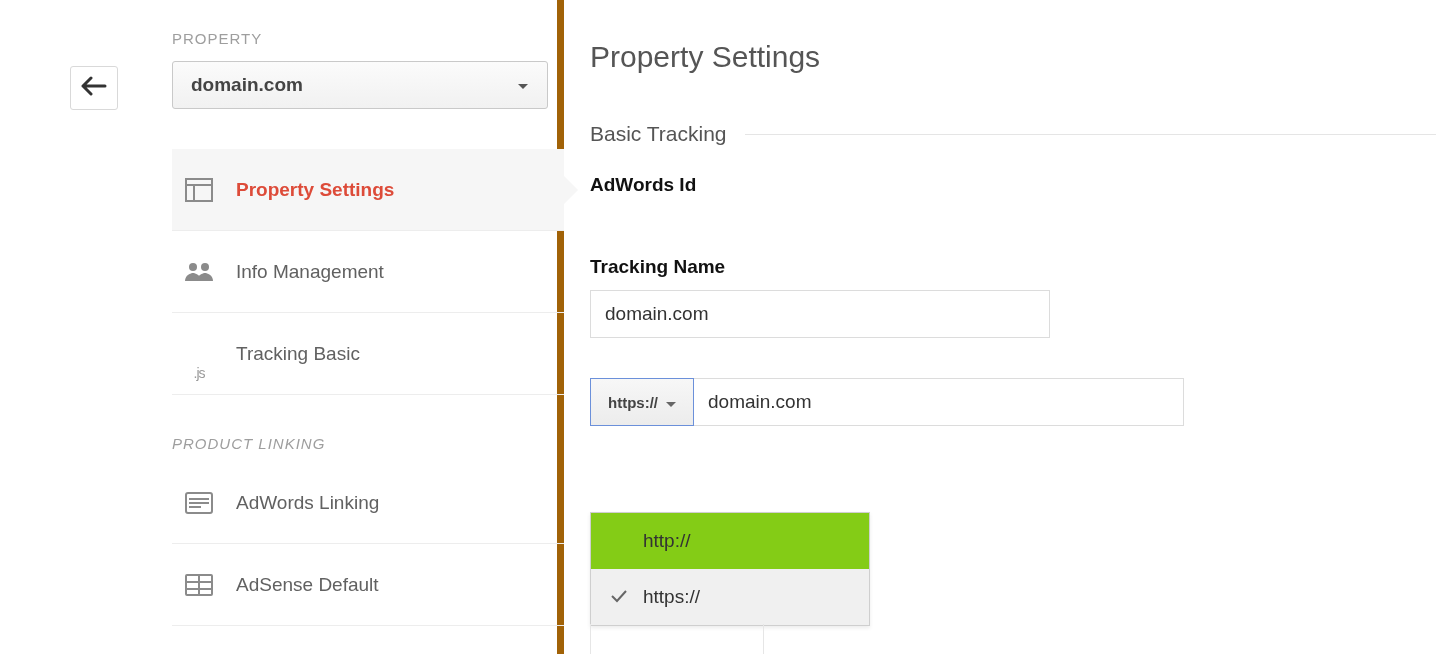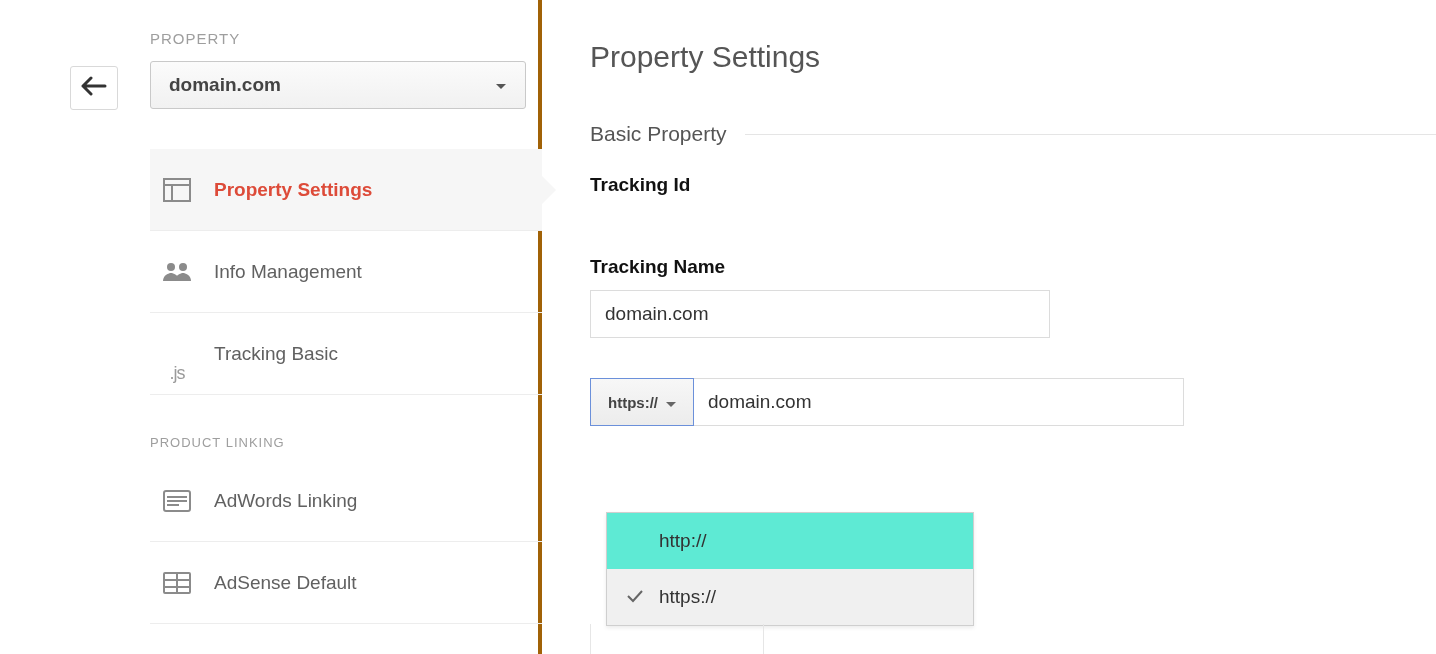--- a/index.html
+++ b/index.html
@@ -21,25 +21,25 @@
     border: 1px solid #d9d9d9;
     border-radius: 3px;
     background: #fff;
     display: flex;
     align-items: center;
     justify-content: center;
     cursor: pointer;
   }
   .sidebar {
     position: absolute;
-    left: 104px;
+    left: 126px;
     top: 0;
     width: 438px;
     height: 654px;
-    border-right: 4px solid #a16207;
+    border-right: 7px solid #a16207;
     padding-left: 46px;
   }
   .section-label {
     font-size: 15px;
     letter-spacing: 1px;
     color: #9e9e9e;
     margin-top: 30px;
     margin-bottom: 14px;
     font-weight: 400;
   }
@@ -86,21 +86,21 @@
     border-top: 14px solid transparent;
     border-bottom: 14px solid transparent;
     border-left: 14px solid #f6f6f6;
   }
   .nav-icon {
     width: 30px; height: 30px;
     display: flex; align-items: center; justify-content: center;
     color: #8a8a8a;
   }
   .nav-item.active .nav-icon { color: #8a8a8a; }
-  .section-label.sub { margin-top: 40px; margin-bottom: 0; font-size: 13px; }
+  .section-label.sub { margin-top: 40px; margin-bottom: 0; font-size: 15px; font-style: italic; }
 
   .main {
     position: absolute;
     left: 590px;
     top: 0;
     right: 0;
     padding-top: 40px;
   }
   .page-title {
     font-size: 30px;
@@ -162,25 +162,25 @@
     height: 48px;
     border: 1px solid #dcdcdc;
     border-left: none;
     padding: 0 14px;
     font-size: 19px;
     color: #333;
     outline: none;
   }
   .dropdown {
     position: absolute;
-    left: 16px;
+    left: 0;
     top: 472px;
-    width: 368px;
+    width: 280px;
     border: 1px solid #cfcfcf;
-    background: #5eead4;
+    background: #84cc16;
     box-shadow: 0 2px 4px rgba(0,0,0,0.08);
   }
   .dd-option {
     height: 56px;
     display: flex;
     align-items: center;
     padding-left: 20px;
     gap: 12px;
     font-size: 19px;
     color: #333;
@@ -241,21 +241,21 @@
             <circle cx="9" cy="6" r="4" fill="#8b8b8b"></circle>
             <circle cx="21" cy="6" r="4" fill="#8b8b8b"></circle>
             <path d="M1 20 C1 14 7 12 9 12 C11 12 17 14 17 20 Z" fill="#8b8b8b"></path>
             <path d="M13 20 C13 14 19 12 21 12 C23 12 29 14 29 20 Z" fill="#8b8b8b"></path>
           </svg>
       </span>
       <span>Info Management</span>
     </div>
 
     <div class="nav-item">
-      <span class="nav-icon" style="font-size:18px;font-weight:400;color:#9a9a9a;letter-spacing:-1px;margin-top:39px;">.js</span>
+      <span class="nav-icon" style="font-size:14px;font-weight:400;color:#9a9a9a;letter-spacing:-1px;margin-top:39px;">.js</span>
       <span>Tracking Basic</span>
     </div>
   </div>
 
   <div class="section-label sub">PRODUCT LINKING</div>
 
   <div class="nav-list" style="margin-top:10px;text-align:center;">
     <div class="nav-item">
       <span class="nav-icon">
         <svg width="28" height="22" viewBox="0 0 28 22">
@@ -279,26 +279,26 @@
       <span>AdSense Default</span>
     </div>
   </div>
 </div>
 
 <div class="main">
   <div class="main-inner">
     <h1 class="page-title">Property Settings</h1>
 
     <div class="subsection">
-      <div class="subsection-title">Basic Property</div>
+      <div class="subsection-title">Basic Tracking</div>
       <div class="subsection-line"></div>
     </div>
 
     <div class="field-block tracking">
-      <div class="field-label">Tracking Id</div>
+      <div class="field-label">AdWords Id</div>
     </div>
 
     <div class="field-block">
       <div class="field-label">Tracking Name</div>
       <input class="text-input" type="text" value="domain.com" style="">
     </div>
 
     <div class="field-block" style="margin-bottom:0;">
       <div class="url-row">
         <div class="proto-select">

